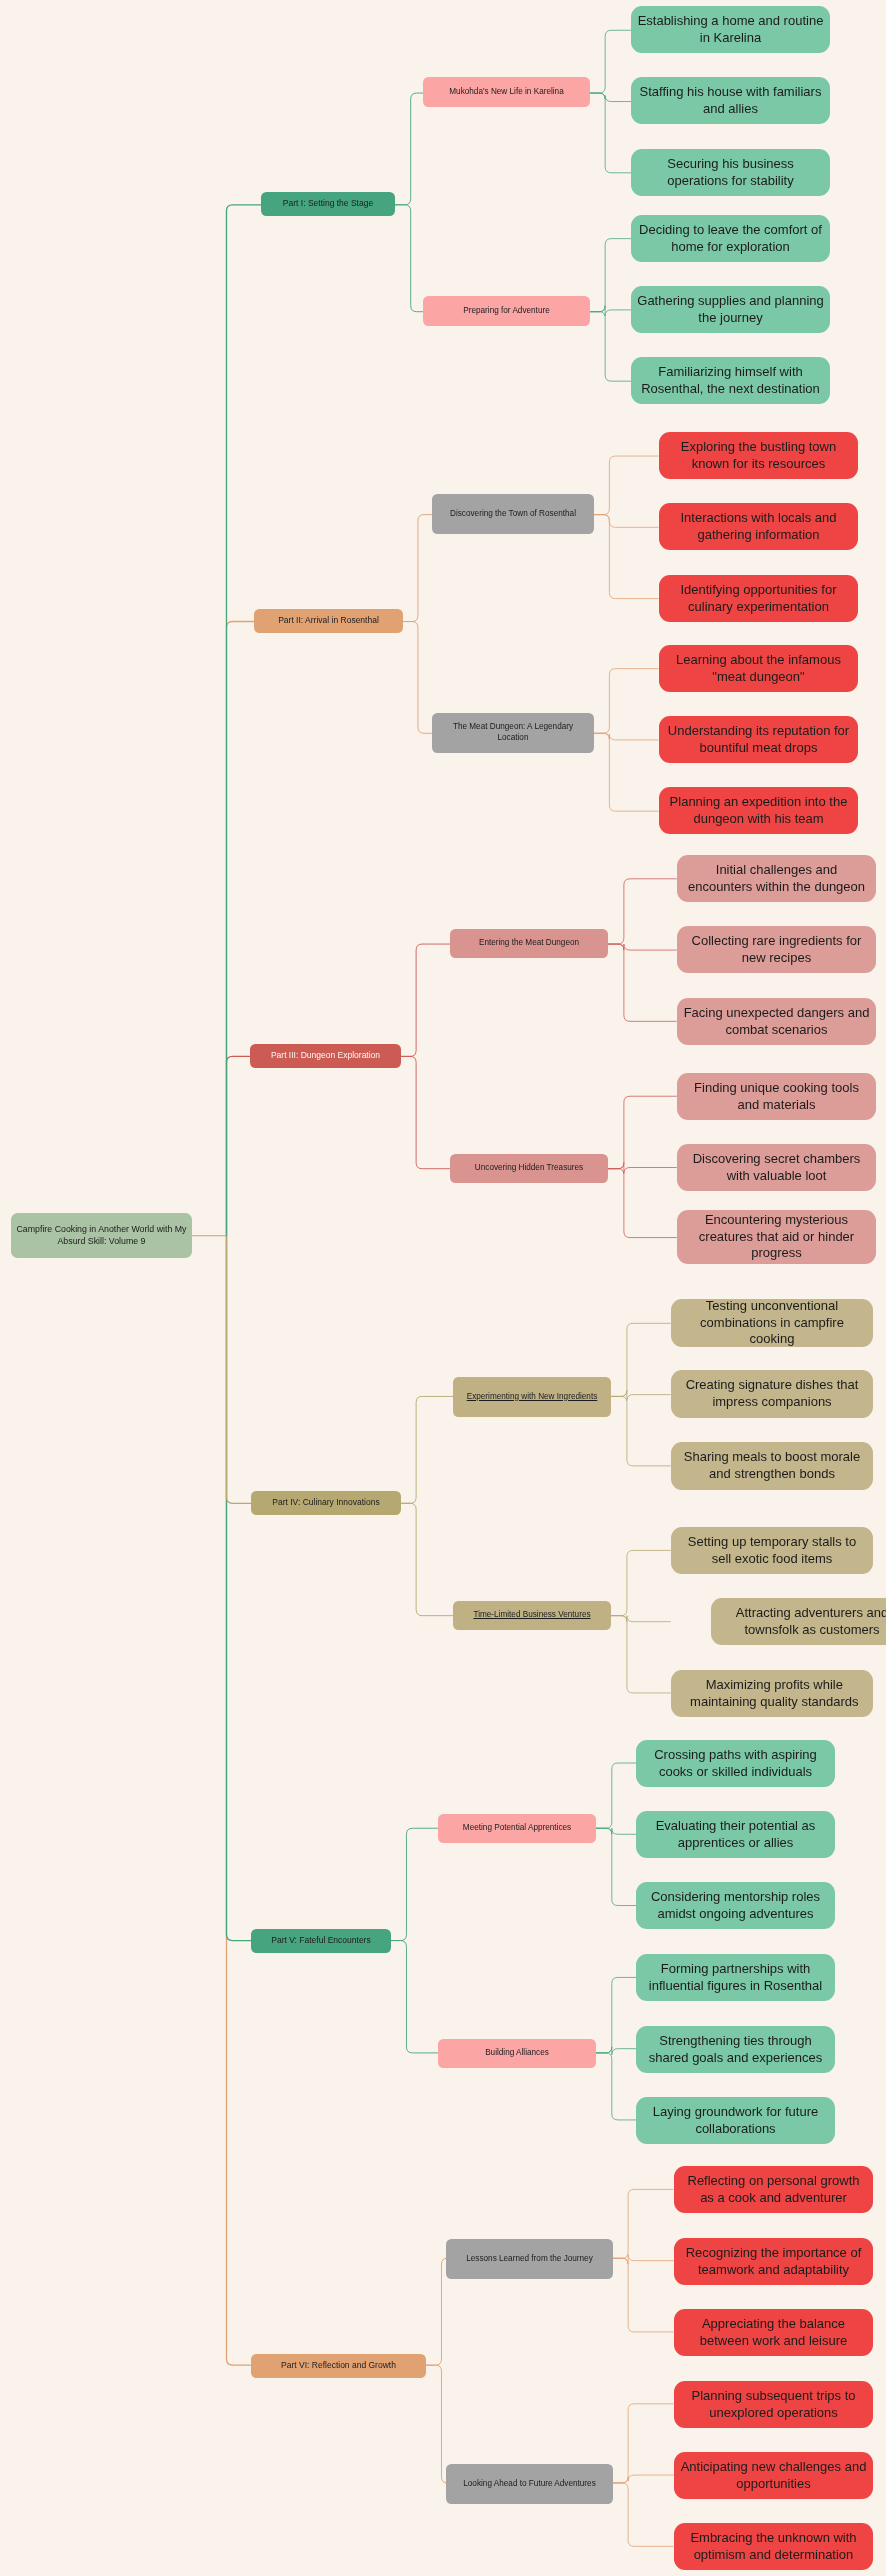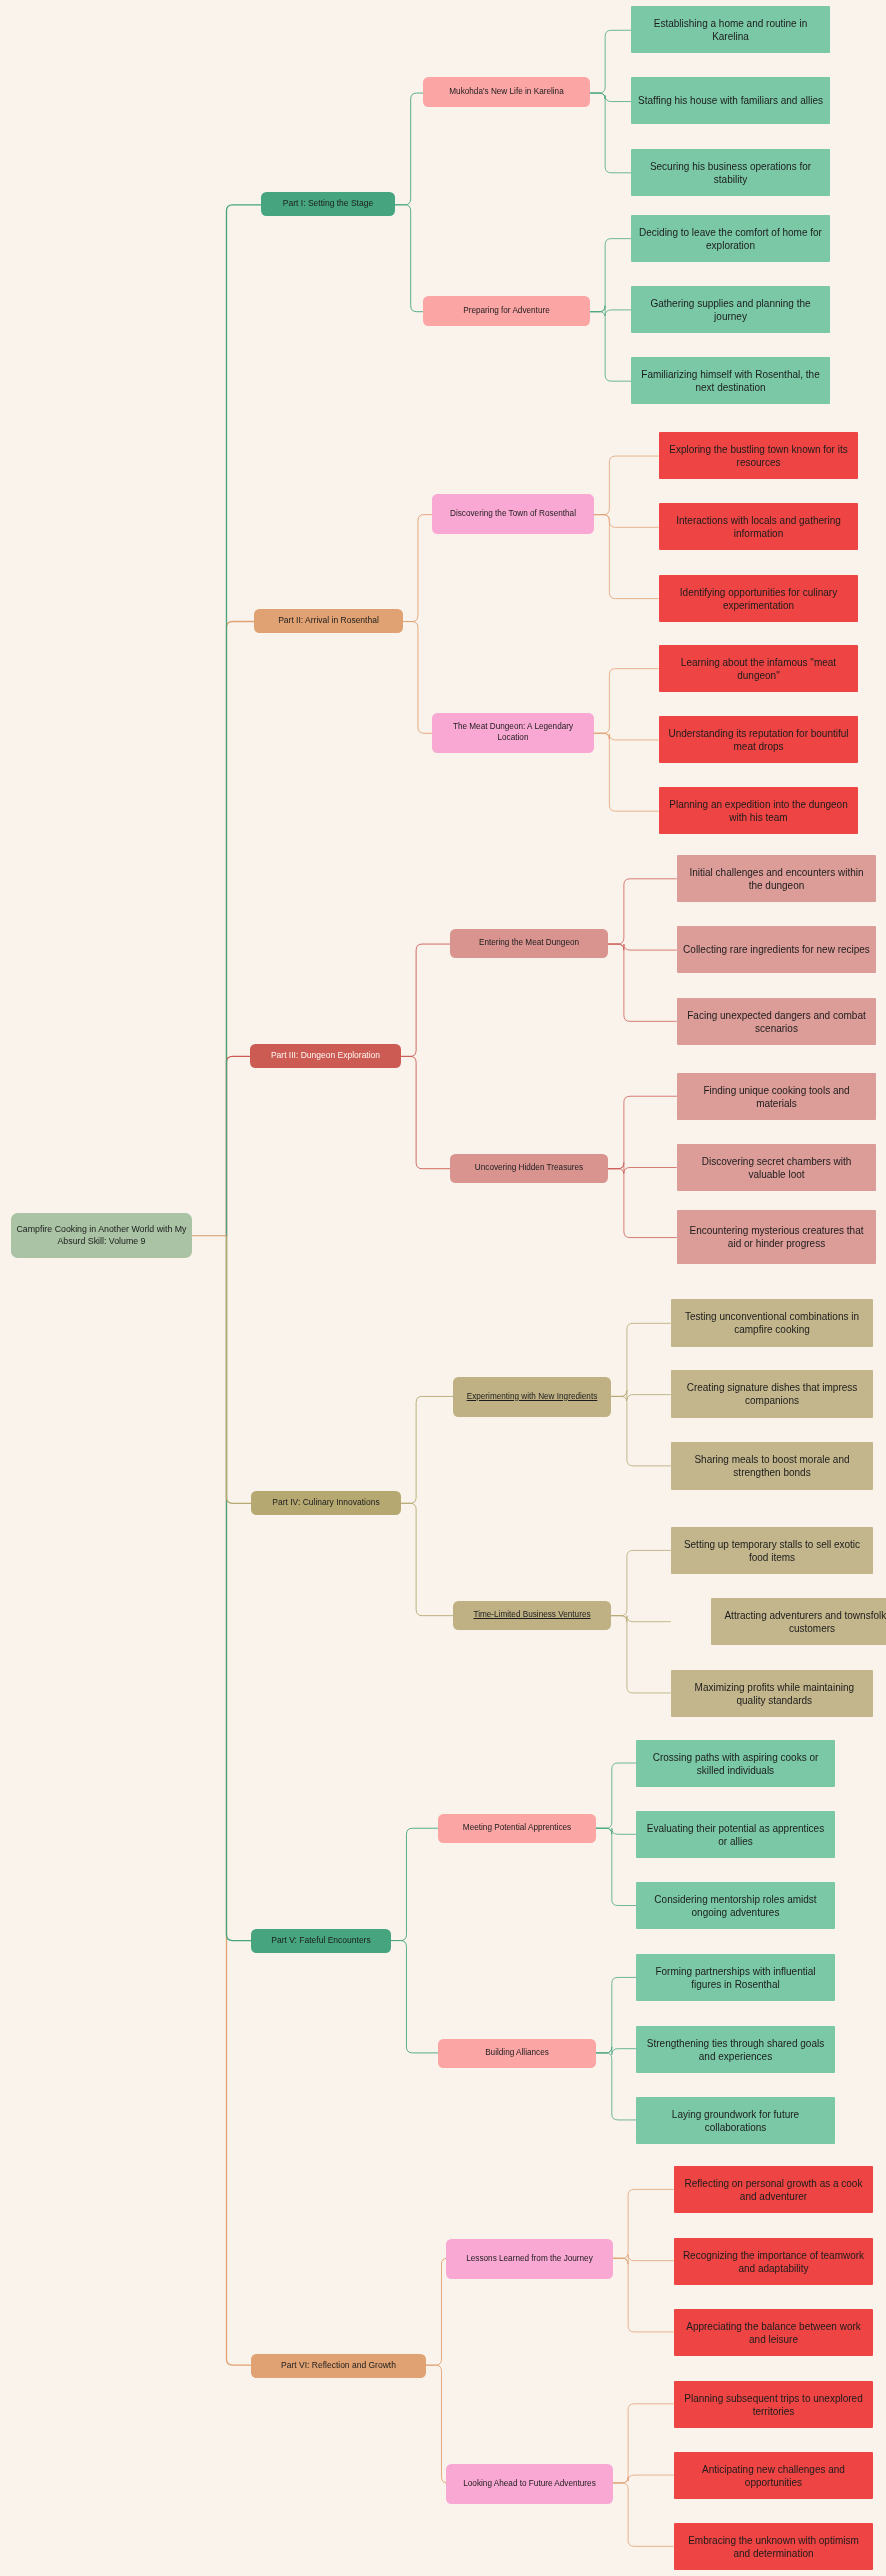--- a/index.html
+++ b/index.html
@@ -34,26 +34,26 @@
   
   .lvl1{font-size:8.5px;border-radius:5.4px;}
   .lvl1.green {background:#46a57f;}
   .lvl1.orange{background:#e0a273;}
   .lvl1.red   {background:#cc5b54;color:#fdf6f1;}
   .lvl1.khaki {background:#b5a871;}
 
   
   .lvl2{font-size:8.2px;border-radius:5.4px;}
   .lvl2.green {background:#fca5a5;}
-  .lvl2.orange{background:#f9a8d4;}
+  .lvl2.orange{background:#a3a3a3;}
   .lvl2.red   {background:#d99490;}
   .lvl2.khaki {background:#bfb184;text-decoration:underline;}
 
   
-  .lvl3{font-size:10px;border-radius:1px;}
+  .lvl3{font-size:13px;border-radius:11px;}
   .lvl3.green {background:#7ac8a6;}
   .lvl3.orange{background:#ef4444;}
   .lvl3.red   {background:#dc9c98;}
   .lvl3.khaki {background:#c3b68c;}
 </style>
 </head>
 <body>
 
 <div id="canvas">
   <svg id="edges" viewBox="0 0 1467 4263" width="886" height="2576">
@@ -159,18 +159,18 @@
       <div class="node lvl2 green" style="left: 438px; top: 2039px; width: 158px; height: 29px;">Building Alliances</div>
       <div class="node lvl3 green" style="left: 636px; top: 1954px; width: 199px; height: 47px;">Forming partnerships with influential figures in Rosenthal</div>
       <div class="node lvl3 green" style="left: 636px; top: 2026px; width: 199px; height: 47px;">Strengthening ties through shared goals and experiences</div>
       <div class="node lvl3 green" style="left: 636px; top: 2097px; width: 199px; height: 47px;">Laying groundwork for future collaborations</div>
       <div class="node lvl1 orange" style="left: 251px; top: 2354px; width: 175px; height: 24px;">Part VI: Reflection and Growth</div>
       <div class="node lvl2 orange" style="left: 446px; top: 2239px; width: 167px; height: 40px;">Lessons Learned from the Journey</div>
       <div class="node lvl3 orange" style="left: 674px; top: 2166px; width: 199px; height: 47px;">Reflecting on personal growth as a cook and adventurer</div>
       <div class="node lvl3 orange" style="left: 674px; top: 2238px; width: 199px; height: 47px;">Recognizing the importance of teamwork and adaptability</div>
       <div class="node lvl3 orange" style="left: 674px; top: 2309px; width: 199px; height: 47px;">Appreciating the balance between work and leisure</div>
       <div class="node lvl2 orange" style="left: 446px; top: 2464px; width: 167px; height: 40px;">Looking Ahead to Future Adventures</div>
-      <div class="node lvl3 orange" style="left: 674px; top: 2381px; width: 199px; height: 47px;">Planning subsequent trips to unexplored territories</div>
+      <div class="node lvl3 orange" style="left: 674px; top: 2381px; width: 199px; height: 47px;">Planning subsequent trips to unexplored operations</div>
       <div class="node lvl3 orange" style="left: 674px; top: 2452px; width: 199px; height: 47px;">Anticipating new challenges and opportunities</div>
       <div class="node lvl3 orange" style="left: 674px; top: 2523px; width: 199px; height: 47px;">Embracing the unknown with optimism and determination</div>
     </div>
 </div>
 
 
 </body></html>

